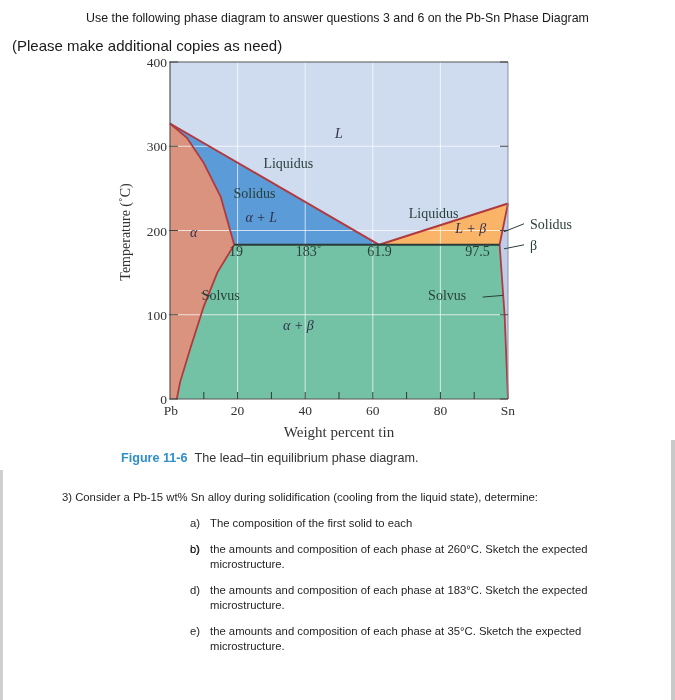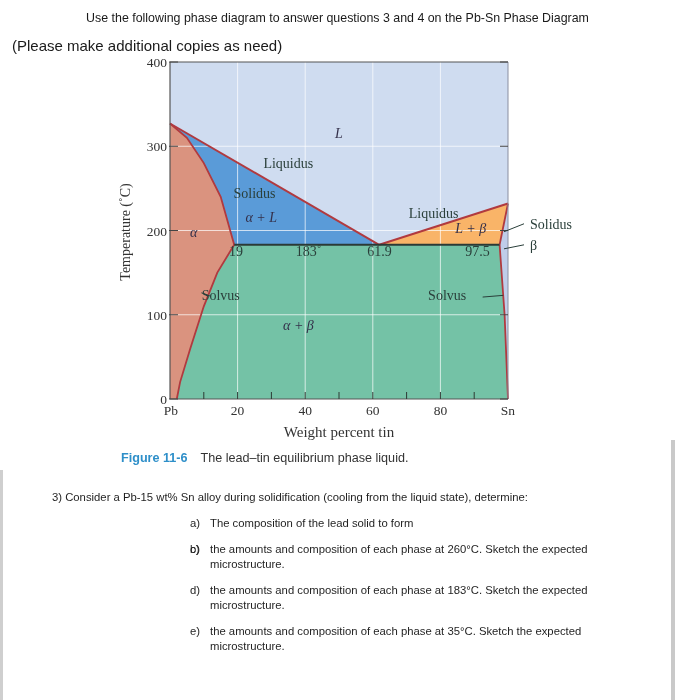--- a/index.html
+++ b/index.html
@@ -3,34 +3,34 @@
 <meta charset="utf-8">
 <style>
   html, body { margin: 0; padding: 0; background: #ffffff; }
   body { width: 675px; height: 700px; position: relative; overflow: hidden; font-family: "Liberation Sans", sans-serif; }
   .page-border-left { position: absolute; left: 0; top: 470px; width: 3px; height: 230px; background: #cfcfcf; }
   .page-border-right { position: absolute; right: 0; top: 440px; width: 4px; height: 260px; background: #c9c9c9; }
   .header-line1 { position: absolute; top: 11px; left: 0; width: 675px; text-align: center; font-size: 12.4px; color: #1a1a1a; }
   .header-line2 { position: absolute; top: 37px; left: 12px; width: 675px; text-align: left; font-size: 15px; color: #1a1a1a; }
   #chart { position: absolute; left: 0; top: 0; }
   .caption { position: absolute; top: 451px; left: 121px; font-size: 12.6px; color: #333; }
-  .caption .fig-label { color: #2e8fc9; font-weight: bold; margin-right: 13px; }
-  .q-main { position: absolute; top: 491px; left: 52px; font-size: 11.3px; color: #1f1f1f; }
+  .caption .fig-label { color: #2e8fc9; font-weight: bold; margin-right: 7px; }
+  .q-main { position: absolute; top: 491px; left: 62px; font-size: 11.3px; color: #1f1f1f; }
   .q-list { position: absolute; left: 190px; top: 516px; width: 430px; font-size: 11.3px; color: #1f1f1f; line-height: 15px; }
   .q-item { position: relative; padding-left: 20px; margin-bottom: 11px; }
   .q-item .letter { position: absolute; left: 0; top: 0; }
   svg text { font-family: "Liberation Serif", serif; }
 </style>
 </head>
 <body>
 
 <div class="page-border-left"></div>
 <div class="page-border-right"></div>
 
-<div class="header-line1">Use the following phase diagram to answer questions 3 and 4 on the Pb-Sn Phase Diagram</div>
+<div class="header-line1">Use the following phase diagram to answer questions 3 and 6 on the Pb-Sn Phase Diagram</div>
 <div class="header-line2">(Please make additional copies as need)</div>
 
 <svg id="chart" width="675" height="450" xmlns="http://www.w3.org/2000/svg">
   <g id="regions-layer">
       <rect x="170" y="62" width="338" height="337" fill="#cfdcf0"></rect>
       <polygon points="508.0,203.5 499.6,244.8 504.6,314.8 508.0,399.0 508.0,399.0" fill="#bfcde9"></polygon>
       <polygon points="170.0,123.5 379.2,244.8 234.2,244.8 220.7,196.8 203.8,163.1 186.9,137.8 170.0,123.5" fill="#5a9bd8"></polygon>
       <polygon points="379.2,244.8 508.0,203.5 499.6,244.8" fill="#f9b468"></polygon>
       <polygon points="170.0,399.0 170.0,123.5 186.9,137.8 203.8,163.1 220.7,196.8 234.2,244.8 217.3,272.6 203.8,306.3 190.3,348.4 180.1,382.1 176.8,399.0" fill="#da937f"></polygon>
       <polygon points="234.2,244.8 217.3,272.6 203.8,306.3 190.3,348.4 180.1,382.1 176.8,399.0 508.0,399.0 504.6,314.8 499.6,244.8" fill="#74c2a6"></polygon>
@@ -109,23 +109,23 @@
       <line x1="504" y1="248.8225" x2="524" y2="244.8225" stroke="#2a3f3a" stroke-width="1"></line>
       <text x="530" y="249.8225" text-anchor="start" font-size="14" fill="#2a3f3a">β</text>
       <line x1="210.56" y1="296.21500000000003" x2="201.434" y2="292.845" stroke="#2a3f3a" stroke-width="1"></line>
       <line x1="482.65000000000003" y1="297.0575" x2="503.268" y2="295.3725" stroke="#2a3f3a" stroke-width="1"></line>
     </g>
   <text x="339" y="437" text-anchor="middle" font-size="15" fill="#333">Weight percent tin</text>
   <text x="0" y="0" text-anchor="middle" font-size="14" fill="#333" transform="translate(130,232) rotate(-90)">Temperature (˚C)</text>
 </svg>
 
 <div class="caption">
-  <span class="fig-label">Figure 11-6</span><span>The lead–tin equilibrium phase liquid.</span>
+  <span class="fig-label">Figure 11-6</span><span>The lead–tin equilibrium phase diagram.</span>
 </div>
 
 <div class="q-main">3)  Consider a Pb-15 wt% Sn alloy during solidification (cooling from the liquid state), determine:</div>
 <div class="q-list">
-  <div class="q-item"><span class="letter">a)</span><span>The composition of the lead solid to form</span></div>
+  <div class="q-item"><span class="letter">a)</span><span>The composition of the first solid to each</span></div>
   <div class="q-item"><span class="letter">b)</span></div>
   <div class="q-item"><span class="letter">c)</span><span>the amounts and composition of each phase at 260°C. Sketch the expected microstructure.</span></div>
   <div class="q-item"><span class="letter">d)</span><span>the amounts and composition of each phase at 183°C. Sketch the expected microstructure.</span></div>
   <div class="q-item"><span class="letter">e)</span><span>the amounts and composition of each phase at 35°C. Sketch the expected microstructure.</span></div>
 </div>
 
 </body></html>

